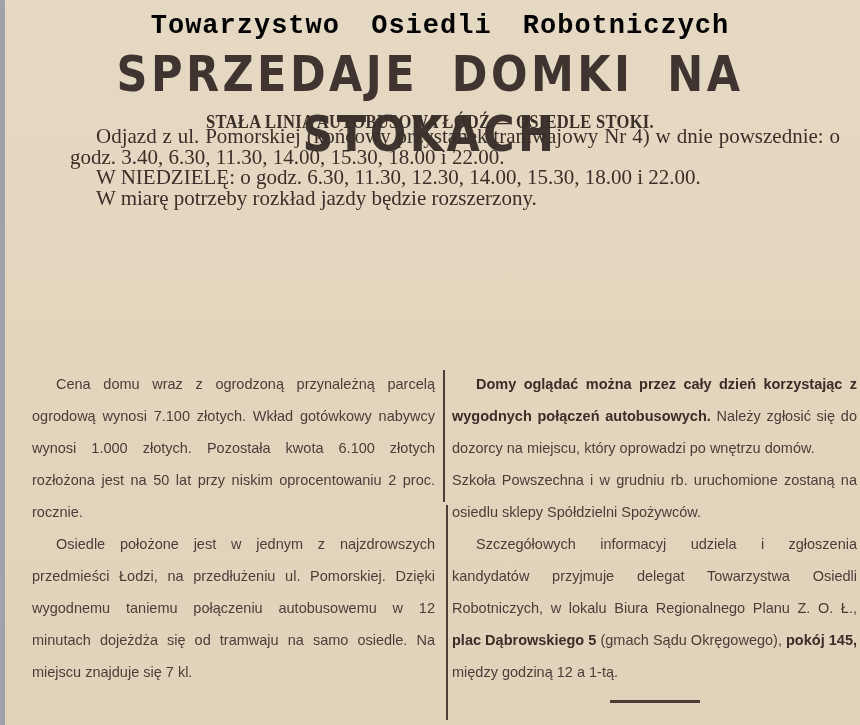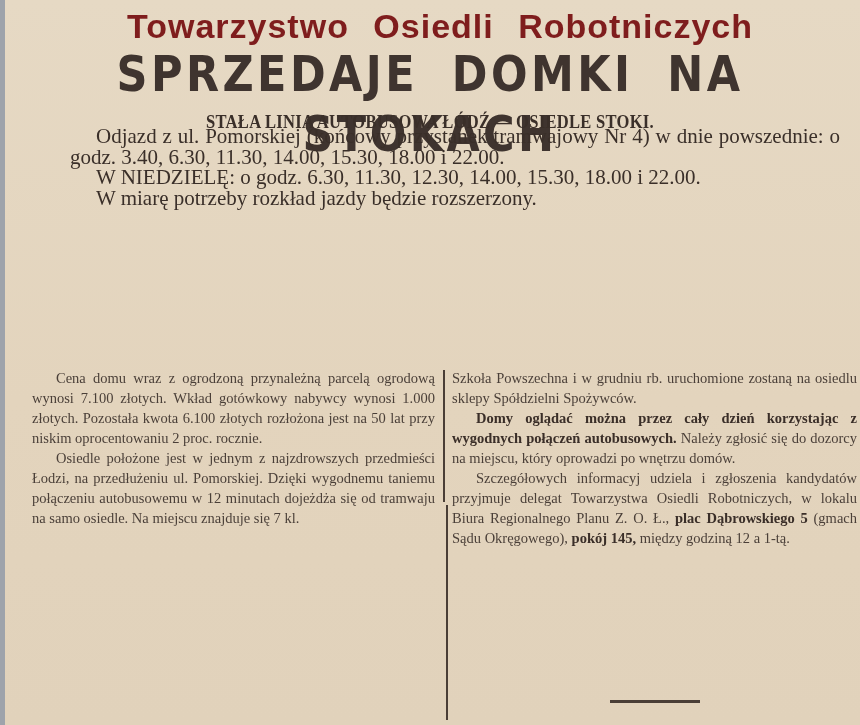--- a/index.html
+++ b/index.html
@@ -12,23 +12,23 @@
   .left-strip {
     position: absolute; left: 0; top: 0; width: 5px; height: 725px;
     background: #9ea3ab;
   }
   .page {
     position: absolute; left: 5px; top: 0; width: 855px; height: 725px;
     background: linear-gradient(180deg, #e6d9c4 0%, #e3d4bd 55%, #e1d2bb 100%);
   }
   .title-1 {
     position: absolute; left: 50px; top: 6px; width: 780px;
-    font-family: Liberation Sans, sans-serif; font-weight: bold;
-    font-size: 34px; letter-spacing: 1px; line-height: 40px;
-    color: #7f1d1d; text-align: center; transform: scaleX(1.0);
+    font-family: Liberation Mono, monospace; font-weight: bold;
+    font-size: 27px; letter-spacing: 1px; line-height: 40px;
+    color: #000000; text-align: center; transform: scaleX(1.0);
     word-spacing: 14px;
   }
   .title-2 {
     position: absolute; left: 20px; top: 44px; width: 820px;
     font-family: "DejaVu Sans", sans-serif; font-weight: bold;
     font-size: 50px; line-height: 60px; letter-spacing: 4px;
     color: #3f342f; text-align: center;
     transform: scaleX(0.86); transform-origin: center;
     word-spacing: 18px;
   }
@@ -41,22 +41,22 @@
   }
   .top-text {
     position: absolute; left: 70px; top: 126px; width: 770px;
     font-family: "Liberation Serif", serif;
     font-size: 21px; line-height: 20.5px; color: #3a2f29;
   }
   .top-text p { margin: 0; text-indent: 26px; text-align: justify; }
   .top-text .caps { font-weight: normal; }
   .col {
     position: absolute; top: 368px;
-    font-family: Liberation Serif, serif;
-    font-size: 14.5px; line-height: 20px; color: #4a3f38;
+    font-family: Liberation Sans, sans-serif;
+    font-size: 14.5px; line-height: 32px; color: #4a3f38;
   }
   .col p { margin: 0; text-indent: 24px; text-align: justify; }
   .col b { color: #3a2e28; }
   .col-left { left: 32px; width: 403px; }
   .col-right { left: 452px; width: 405px; }
   .divider-1 { position: absolute; left: 443px; top: 370px; width: 2px; height: 132px; background: #4a3e36; }
   .divider-2 { position: absolute; left: 446px; top: 505px; width: 2px; height: 215px; background: #4a3e36; }
   .end-rule { position: absolute; left: 610px; top: 700px; width: 90px; height: 3px; background: #4a3e36; }
 </style>
 </head>
@@ -77,18 +77,18 @@
 
 <div class="col col-left">
   <p>Cena domu wraz z ogrodzoną przynależną parcelą ogrodową wynosi 7.100 złotych. Wkład gotówkowy nabywcy wynosi 1.000 złotych. Pozostała kwota 6.100 złotych rozłożona jest na 50 lat przy niskim oprocentowaniu 2 proc. rocznie.</p>
   <p>Osiedle położone jest w jednym z najzdrowszych przedmieści Łodzi, na przedłużeniu ul. Pomorskiej. Dzięki wygodnemu taniemu połączeniu autobusowemu w 12 minutach dojeżdża się od tramwaju na samo osiedle. Na miejscu znajduje się 7 kl.</p>
 </div>
 
 <div class="divider-1"></div>
 <div class="divider-2"></div>
 
 <div class="col col-right">
+  <p><b>Domy oglądać można przez cały dzień korzystając z wygodnych połączeń autobusowych.</b><span> Należy zgłosić się do dozorcy na miejscu, który oprowadzi po wnętrzu domów.</span></p>
   <p style="text-indent:0">Szkoła Powszechna i w grudniu rb. uruchomione zostaną na osiedlu sklepy Spółdzielni Spożywców.</p>
-  <p><b>Domy oglądać można przez cały dzień korzystając z wygodnych połączeń autobusowych.</b><span> Należy zgłosić się do dozorcy na miejscu, który oprowadzi po wnętrzu domów.</span></p>
   <p><span>Szczegółowych informacyj udziela i zgłoszenia kandydatów przyjmuje delegat Towarzystwa Osiedli Robotniczych, w lokalu Biura Regionalnego Planu Z. O. Ł., </span><b>plac Dąbrowskiego 5</b><span> (gmach Sądu Okręgowego), </span><b>pokój 145,</b><span> między godziną 12 a 1-tą.</span></p>
 </div>
 
 <div class="end-rule"></div>
 
 </body></html>

